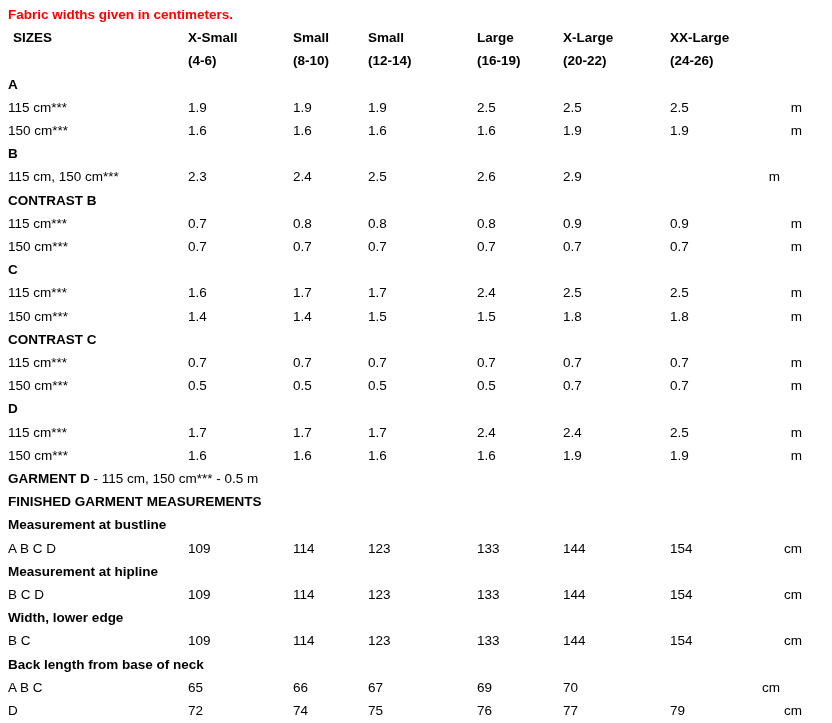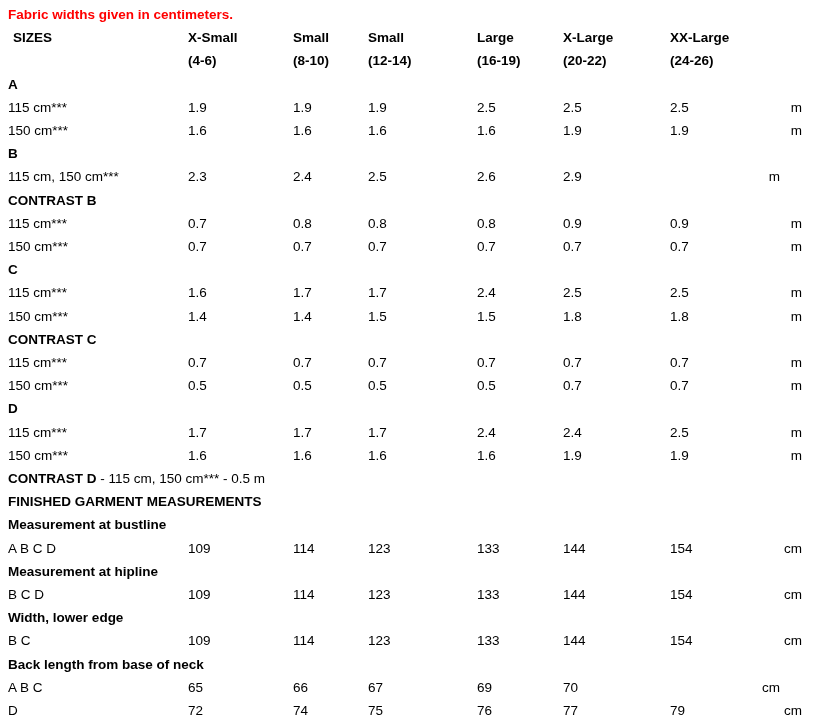--- a/index.html
+++ b/index.html
@@ -180,21 +180,21 @@
         <div class="cell ">150 cm***</div>
         <div class="cell ">1.6</div>
         <div class="cell ">1.6</div>
         <div class="cell ">1.6</div>
         <div class="cell ">1.6</div>
         <div class="cell ">1.9</div>
         <div class="cell ">1.9</div>
         <div class="cell unit-cell">m</div>
       </div>
       <div class="grid-row">
-        <div class="cell full-span"><span class="bold">CONTRAST D</span><span> - 115 cm, 150 cm*** - 0.5 m</span></div>
+        <div class="cell full-span"><span class="bold">GARMENT D</span><span> - 115 cm, 150 cm*** - 0.5 m</span></div>
       </div>
       <div class="grid-row">
         <div class="cell bold full-span">FINISHED GARMENT MEASUREMENTS</div>
       </div>
       <div class="grid-row">
         <div class="cell bold full-span">Measurement at bustline</div>
       </div>
       <div class="grid-row">
         <div class="cell ">A B C D</div>
         <div class="cell ">109</div>

